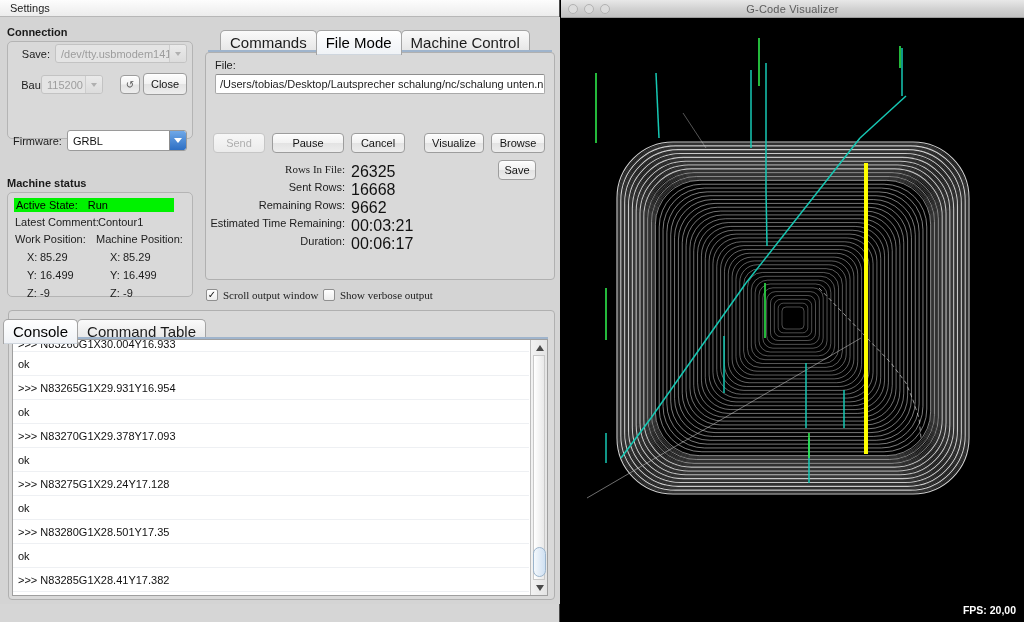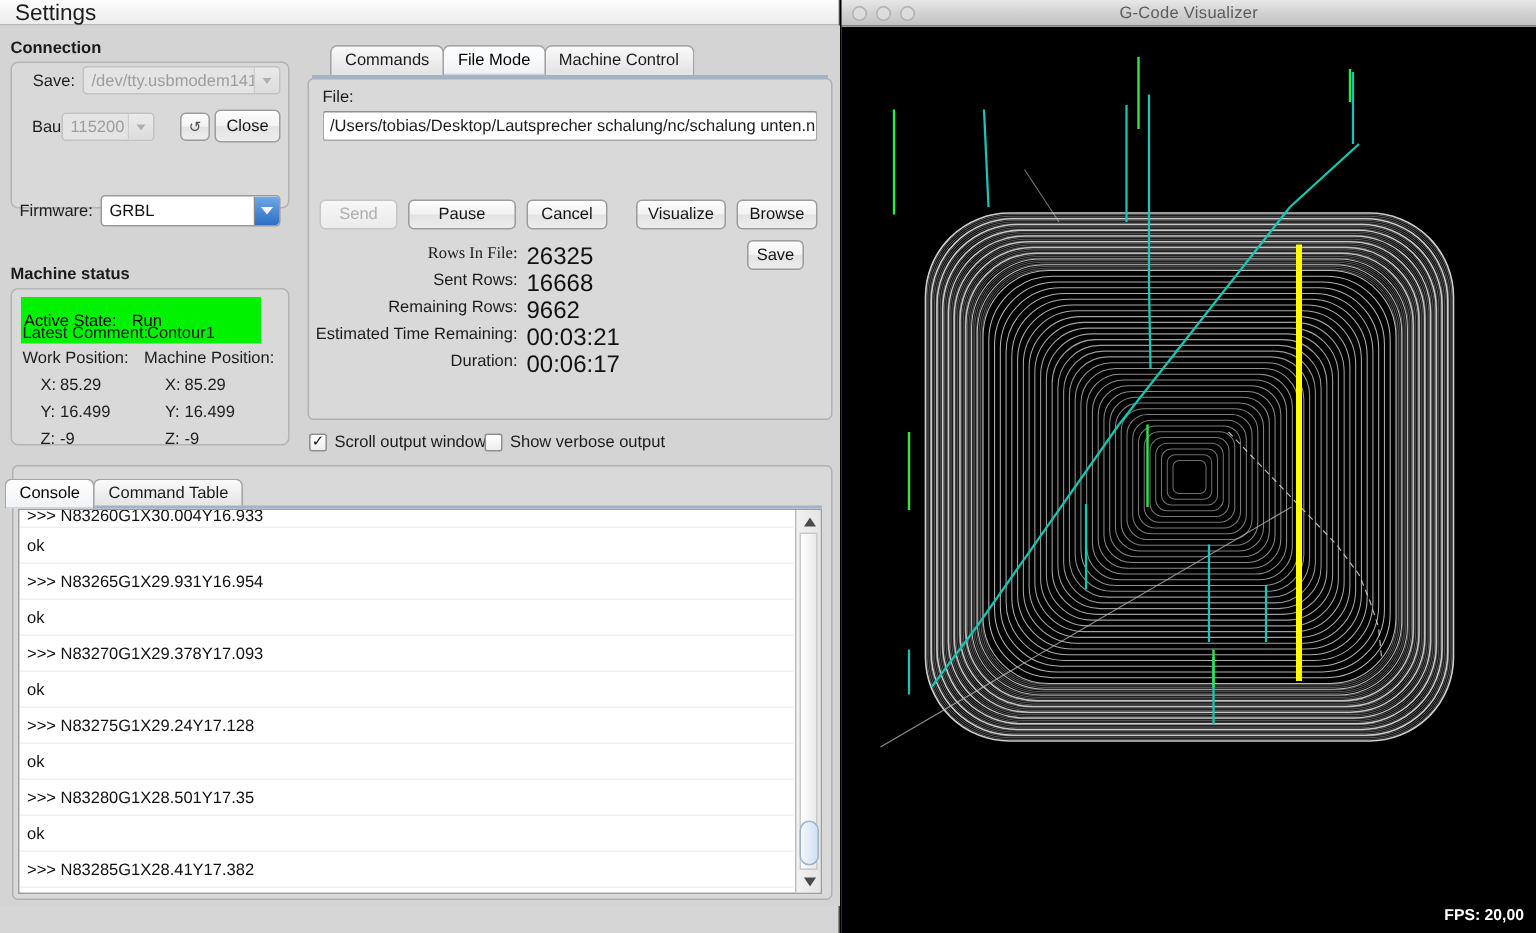--- a/index.html
+++ b/index.html
@@ -37,21 +37,21 @@
     font-size: 11px; color: #5c5c5c;
     letter-spacing: .2px;
   }
   .menubar {
     height: 17px;
     background: linear-gradient(to bottom, #fdfdfd 0%, #ececec 100%);
     border-bottom: 1px solid #b7b7b7;
     display: flex; align-items: center;
     padding-left: 7px;
   }
-  .menubar .menu-item { font-size: 15px; color: #1c1c1c; padding: 0 3px; text-align: center; }
+  .menubar .menu-item { font-size: 11px; color: #1c1c1c; padding: 0 3px; text-align: center; }
 
   .content { position: relative; width: 560px; height: 587px; background: #d4d4d4; }
 
   
   .group-title {
     position: absolute;
     font-size: 11px; font-weight: bold; color: #1a1a1a;
   }
   .group-box {
     position: absolute;
@@ -130,21 +130,21 @@
     background: #00f200;
     display: flex; align-items: center;
     font-size: 11px; color: #000;
   }
   .state-banner .k { font-weight: normal; padding-left: 2px; }
   .state-banner .v { padding-left: 10px; }
 
   
   .tabstrip { position: absolute; display: flex; align-items: flex-end; }
   .tab {
-    font-size: 11px; color: #1b1b1b;
+    font-size: 15px; color: #1b1b1b;
     padding: 3px 9px 4px 9px;
     background: linear-gradient(to bottom, #fafafa, #e2e2e2);
     border: 1px solid #a4a4a4;
     border-bottom: none;
     border-radius: 5px 5px 0 0;
     margin-right: -1px;
     position: relative;
   }
   .tab.active {
     background: linear-gradient(to bottom, #ffffff, #eff2f6);
@@ -170,21 +170,21 @@
 
   
   .cbx-wrap { position: absolute; display: flex; align-items: center; gap: 5px; }
   .cbx {
     width: 12px; height: 12px;
     background: linear-gradient(to bottom,#fff,#ededed);
     border: 1px solid #8f8f8f; border-radius: 2px;
     display: flex; align-items: center; justify-content: center;
     font-size: 10px; color: #111; line-height: 1;
   }
-  .cbx-label { font-size: 11px; color: #1b1b1b; }
+  .cbx-label { font-size: 11px; color: #1b1b1b; font-family: Liberation Serif, serif; }
 
   
   .console-area {
     position: absolute;
     background: #fff;
     border: 1px solid #9f9f9f;
     overflow: hidden;
   }
   .console-lines {
     position: absolute; left: 0; right: 18px; top: 0; bottom: 0;
@@ -227,21 +227,21 @@
     position: absolute; left: 561px; top: 0;
     width: 463px; height: 622px;
     background: #000;
   }
   .viz-title {
     position: relative; height: 18px;
     background: linear-gradient(to bottom, #e8e8e8 0%, #d2d2d2 50%, #c2c2c2 100%);
     border-bottom: 1px solid #9c9c9c;
     display: flex; align-items: center;
   }
-  .viz-canvas-wrap { position: relative; width: 463px; height: 604px; background: #8b5cf6; }
+  .viz-canvas-wrap { position: relative; width: 463px; height: 604px; background: #0c4a6e; }
   .viz-canvas-wrap svg { display: block; }
   .fps {
     position: absolute; right: 8px; bottom: 6px;
     font-size: 10.5px; font-weight: bold; color: #ffffff;
     font-family: "Liberation Sans", sans-serif;
   }
 </style>
 </head>
 <body>
 
@@ -281,21 +281,21 @@
       <div class="combo" style="left:67px; top:113px; width:120px; height:21px;">
         <span>GRBL</span>
         <span class="arrowbox">
             <i class="tri-down"></i>
           </span>
       </div>
 
       <div class="group-title" style="left:7px; top:160px;">Machine status</div>
       <div class="group-box" style="left:7px; top:175px; width:186px; height:105px;"></div>
 
-      <div class="state-banner" style="left:14px; top:181px; width:160px; height:31px;">
+      <div class="state-banner" style="left:14px; top:181px; width:160px; height:14px;">
         <span class="k">Active State:</span>
         <span class="v">Run</span>
       </div>
 
       <div class="lbl" style="left:15px; top:199px;">Latest Comment:</div>
       <div class="lbl" style="left:98px; top:199px;">Contour1</div>
 
       <div class="lbl" style="left:15px; top:216px;">Work Position:</div>
       <div class="lbl" style="left:96px; top:216px;">Machine Position:</div>
 

